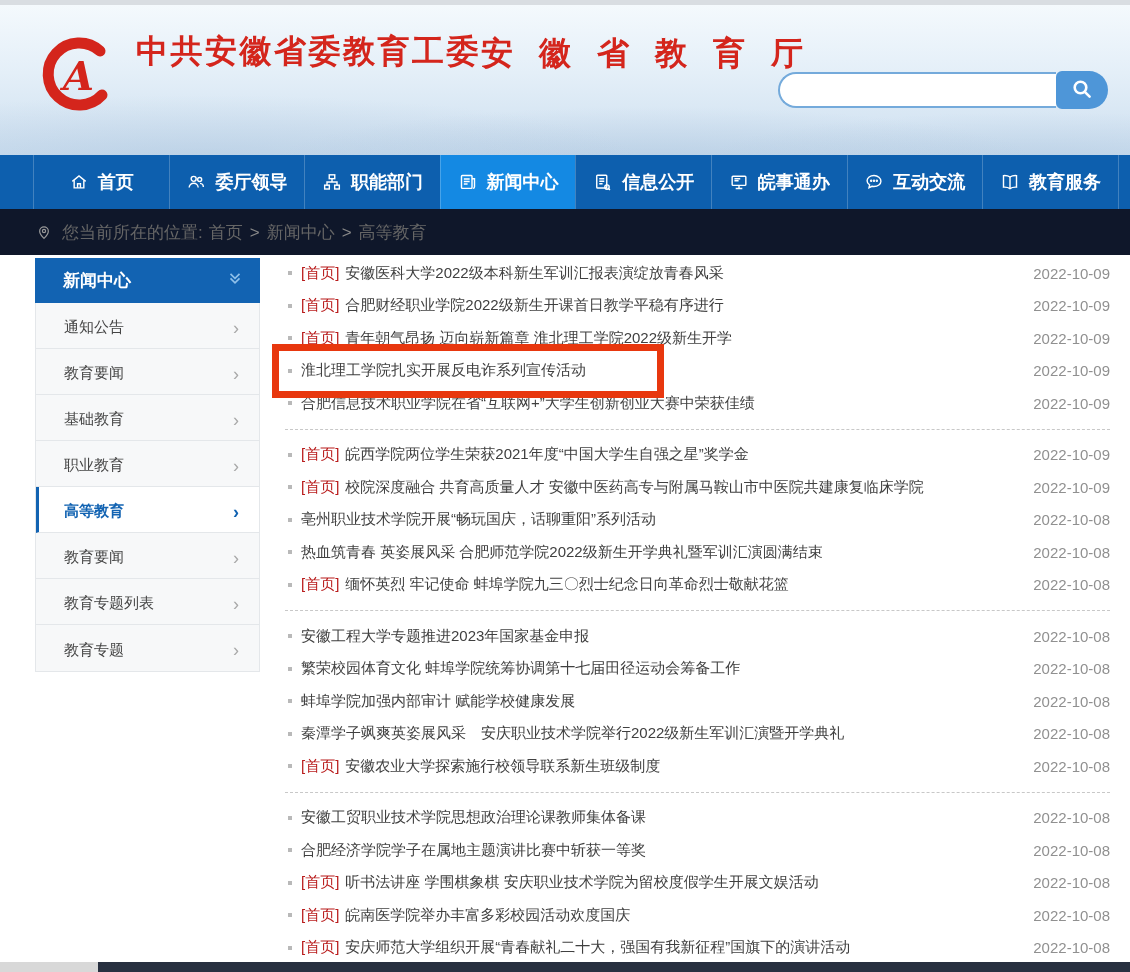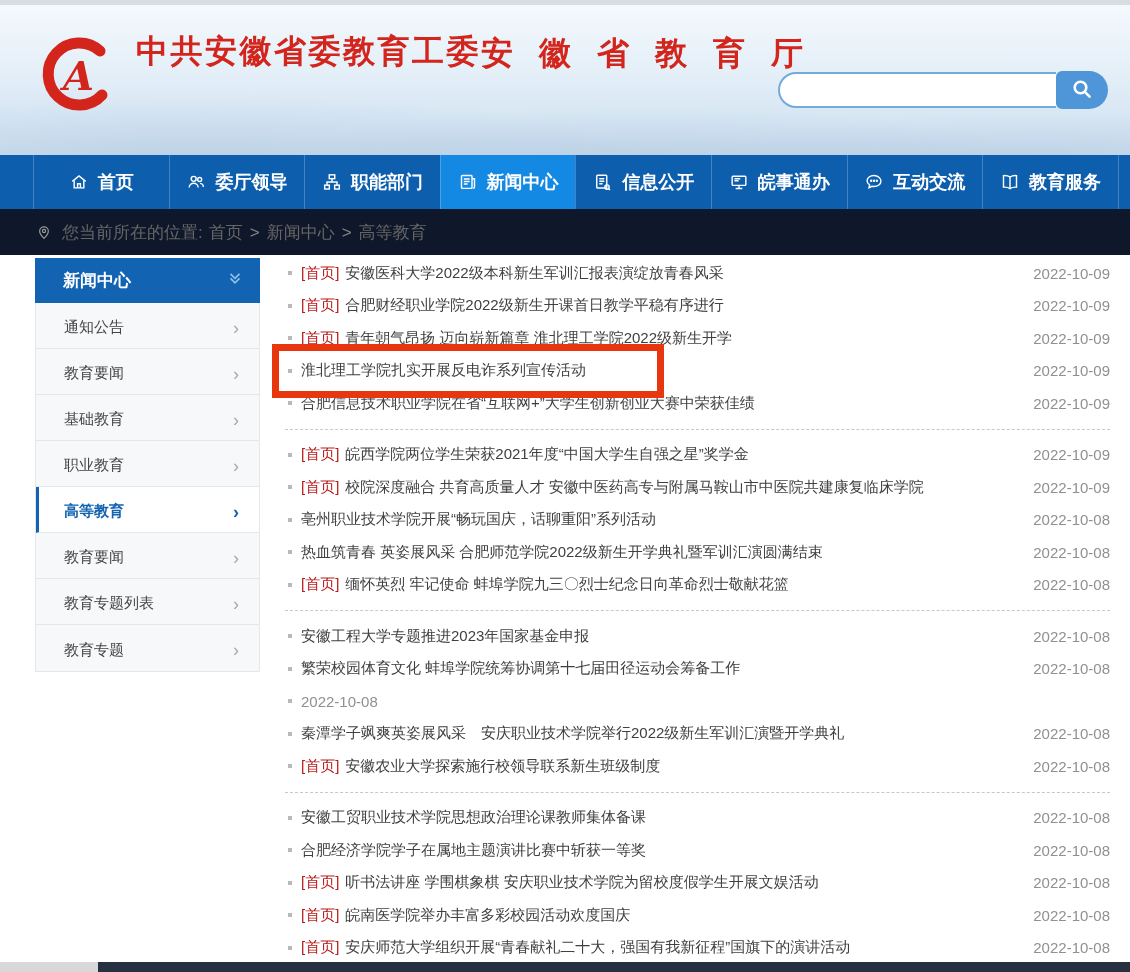--- a/index.html
+++ b/index.html
@@ -345,20 +345,21 @@
   <div class="news-row">
     <span class="bullet"></span>
 
     <span class="news-title">繁荣校园体育文化 蚌埠学院统筹协调第十七届田径运动会筹备工作</span>
     <span class="news-date">2022-10-08</span>
   </div>
 
   <div class="news-row">
     <span class="bullet"></span>
 
+    <span class="news-title">蚌埠学院加强内部审计 赋能学校健康发展</span>
     <span class="news-date">2022-10-08</span>
   </div>
 
   <div class="news-row">
     <span class="bullet"></span>
 
     <span class="news-title">秦潭学子飒爽英姿展风采　安庆职业技术学院举行2022级新生军训汇演暨开学典礼</span>
     <span class="news-date">2022-10-08</span>
   </div>
 

